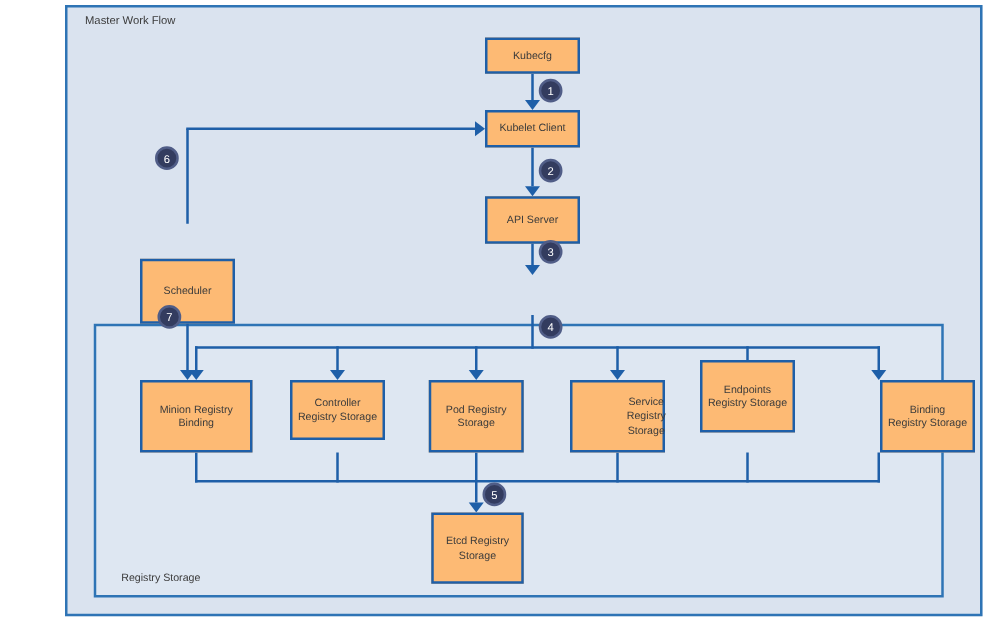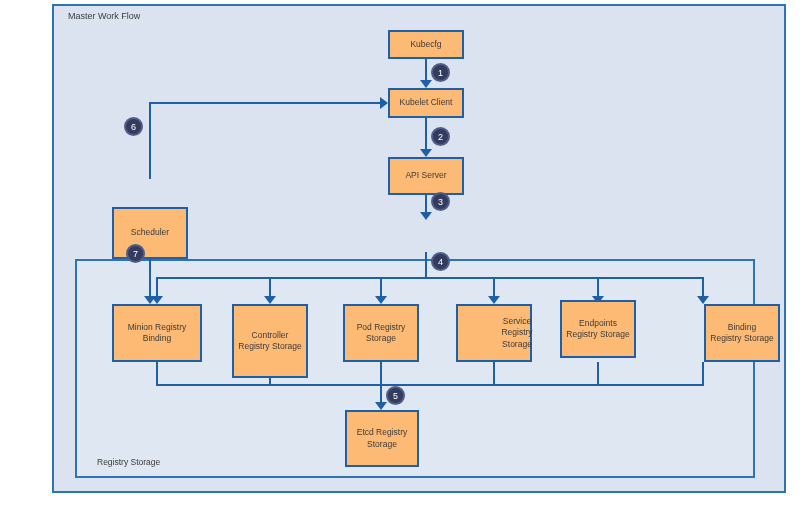--- a/index.html
+++ b/index.html
@@ -20,24 +20,24 @@
   .node { position:absolute; box-sizing:border-box; border:2px solid #1e5fa8;
           background:#fdba74; display:flex; align-items:center; justify-content:center;
           text-align:center; font-size:8.5px; line-height:1.35; color:#3b3b3b;
           white-space:pre-line; }
   #n-kubecfg    { left:388px; top:30px;  width:76px; height:29px; }
   #n-kubelet    { left:388px; top:88px;  width:76px; height:30px; }
   #n-api        { left:388px; top:157px; width:76px; height:38px; }
   #n-rest       { left:388px; top:220px; width:76px; height:32px; }
   #n-scheduler  { left:112px; top:179px; width:76px; height:52px;margin-top:28px; }
   #n-minion     { left:112px; top:304px; width:90px; height:58px; }
-  #n-controller { left:232px; top:304px; width:76px; height:74px; }
+  #n-controller { left:232px; top:304px; width:76px; height:48px; }
   #n-pod        { left:343px; top:304px; width:76px; height:58px; }
   #n-service    { left:456px; top:304px; width:76px; height:58px;padding-left:46px; }
-  #n-endpoints  { left:560px; top:300px; width:76px; height:58px; }
+  #n-endpoints  { left:560px; top:288px; width:76px; height:58px; }
   #n-binding    { left:665px; top:304px; width:76px; height:58px;margin-left:39px; }
   #n-etcd       { left:345px; top:410px; width:74px; height:57px; }
 
   
   .l { position:absolute; background:#1e5fa8; }
   .a-down  { position:absolute; width:0; height:0;
              border-left:6px solid transparent; border-right:6px solid transparent;
              border-top:8px solid #1e5fa8; }
   .a-right { position:absolute; width:0; height:0;
              border-top:6px solid transparent; border-bottom:6px solid transparent;

